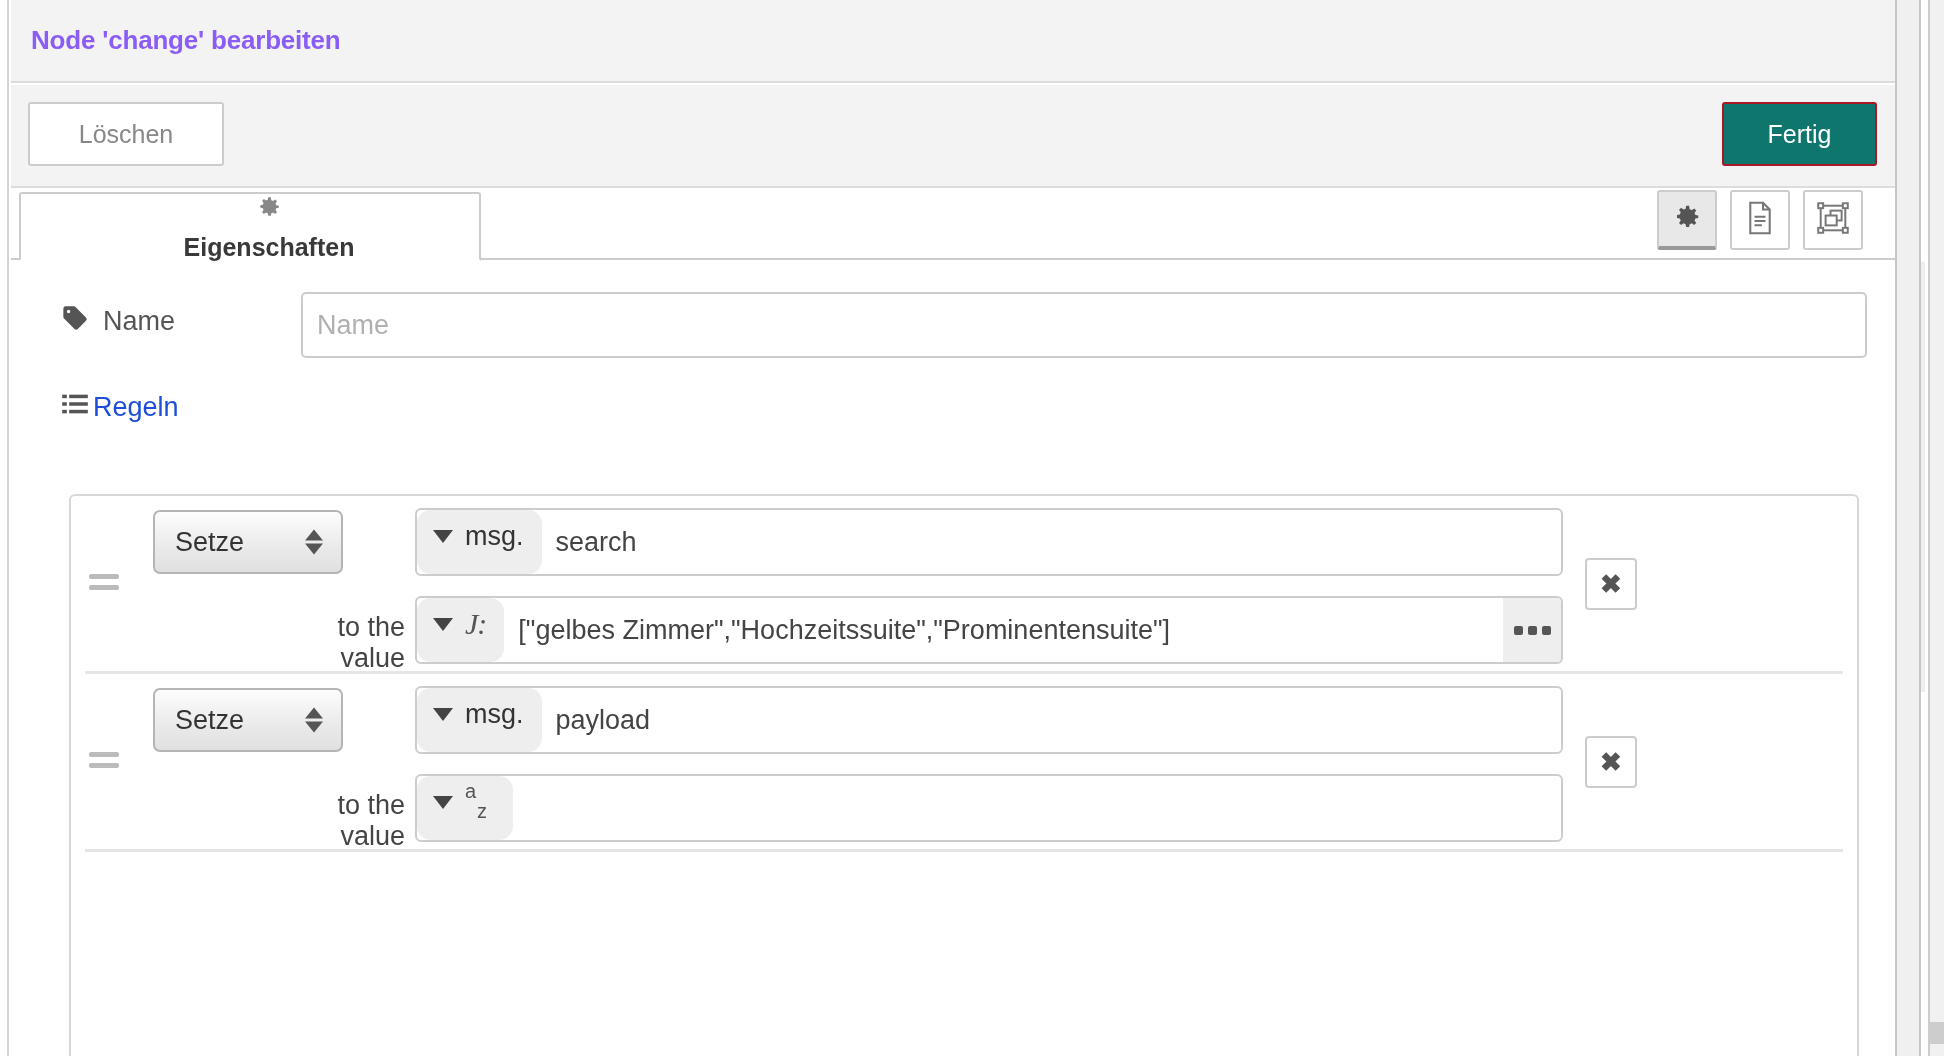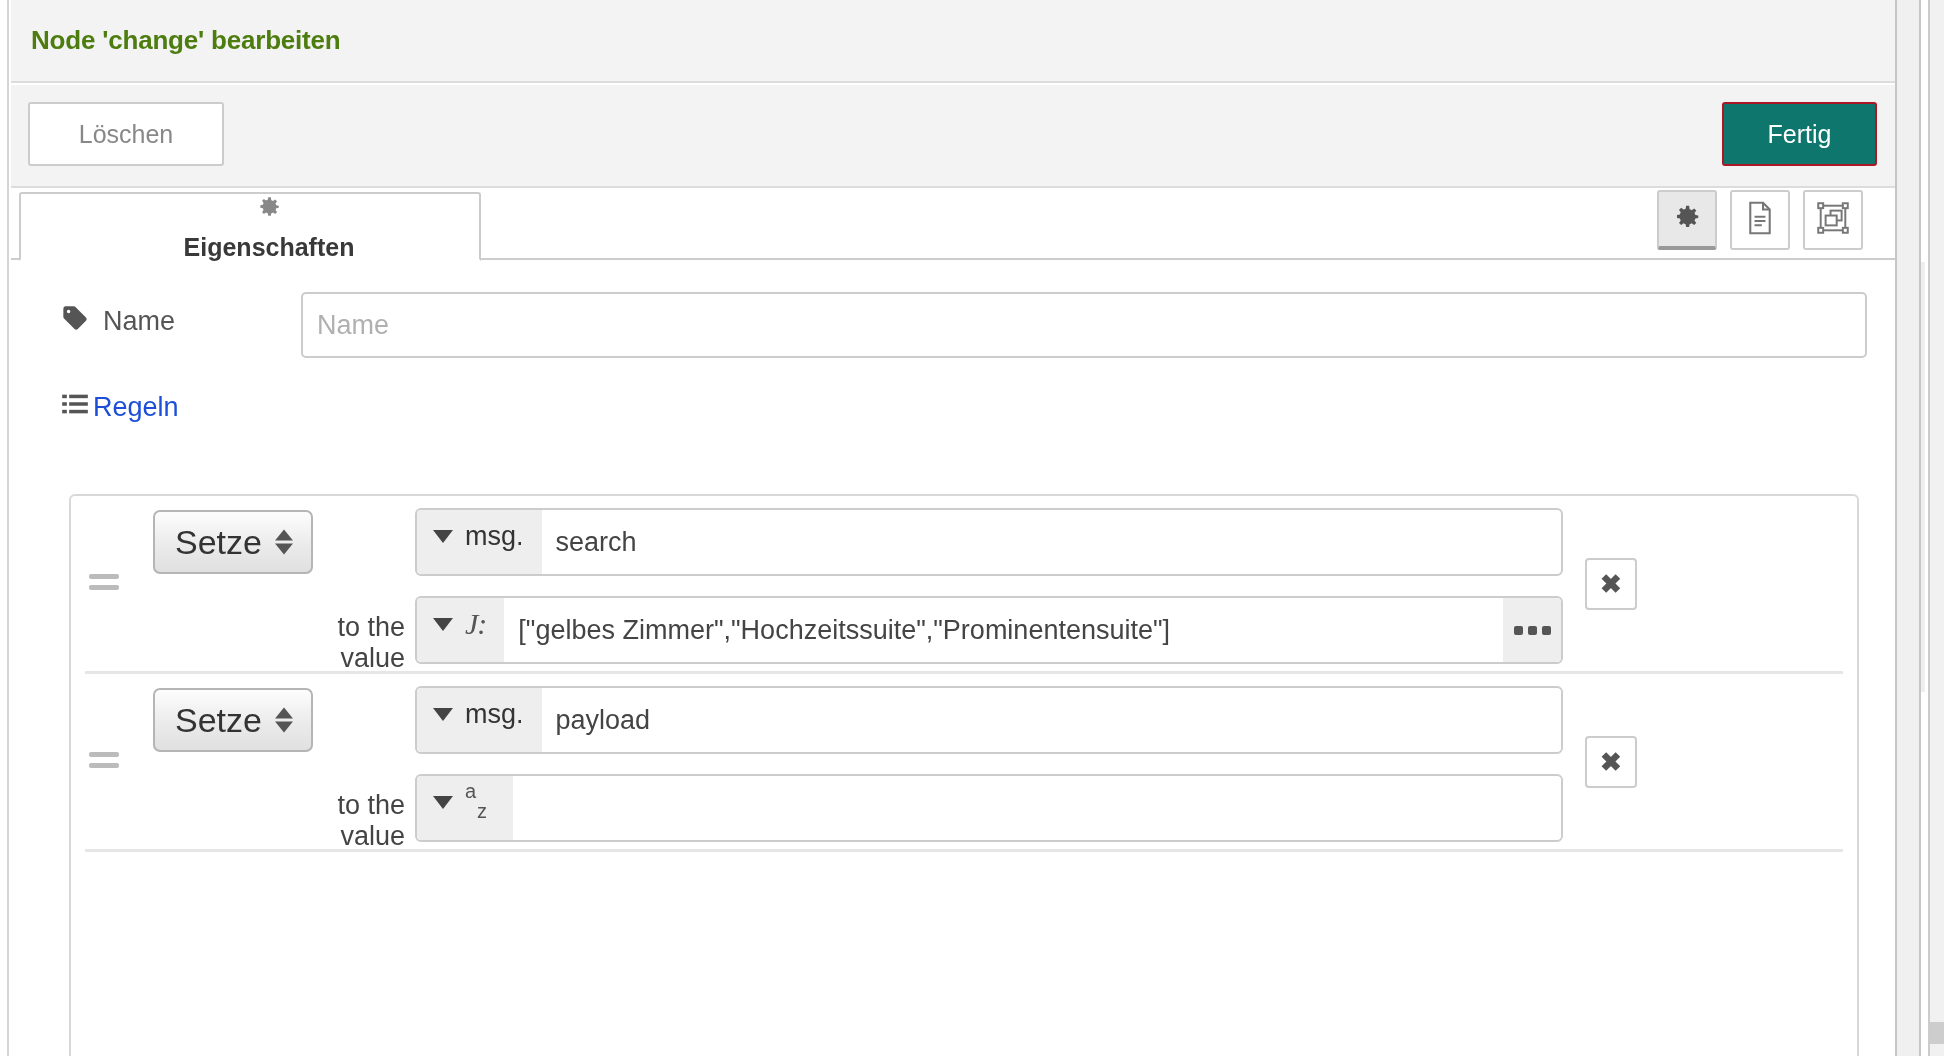--- a/index.html
+++ b/index.html
@@ -43,21 +43,21 @@
     left: 0; top: 0;
     width: 1884px; height: 83px;
     background: #f3f3f3;
     border-bottom: 2px solid #dcdcdc;
   }
   .dialog-title {
     position: absolute;
     left: 20px; top: 25px;
     font-size: 26px;
     font-weight: bold;
-    color: #4d7c0f;
+    color: #8b5cf6;
     letter-spacing: -0.2px;
   }
 
   
   .dialog-toolbar {
     position: absolute;
     left: 0; top: 85px;
     width: 1884px; height: 103px;
     background: #f3f3f3;
     border-bottom: 2px solid #dcdcdc;
@@ -225,25 +225,25 @@
     border-radius: 2px;
     margin-bottom: 6px;
   }
   .drag-handle span:nth-child(1) { width: 30px; }
   .drag-handle span:nth-child(2) { width: 30px; }
 
   
   .sel-action {
     position: absolute;
     left: 68px; top: 14px;
-    width: 160px; height: 64px;
+    width: 190px; height: 64px;
     border: 2px solid #b5b5b5;
     border-radius: 7px;
     background: linear-gradient(180deg, #fdfdfd 0%, #ebebeb 55%, #e0e0e0 100%);
-    font-size: 34px;
+    font-size: 27px;
     color: #333333;
     display: flex;
     align-items: center;
     padding-left: 20px;
     cursor: pointer;
   }
   .spinner-arrows {
     position: absolute;
     right: 18px; top: 50%;
     transform: translateY(-50%);
@@ -280,20 +280,21 @@
   }
   .ti-type {
     height: 100%;
     background: #eeeeee;
     display: flex;
     align-items: center;
     gap: 12px;
     padding: 0 18px 12px 16px;
     cursor: pointer;
     flex: 0 0 auto;
+    border-radius: 14px;
   }
   .caret {
     width: 0; height: 0;
     border-left: 10px solid transparent;
     border-right: 10px solid transparent;
     border-top: 13px solid #444444;
   }
   .ti-type-label {
     font-size: 27px;
     color: #333333;

